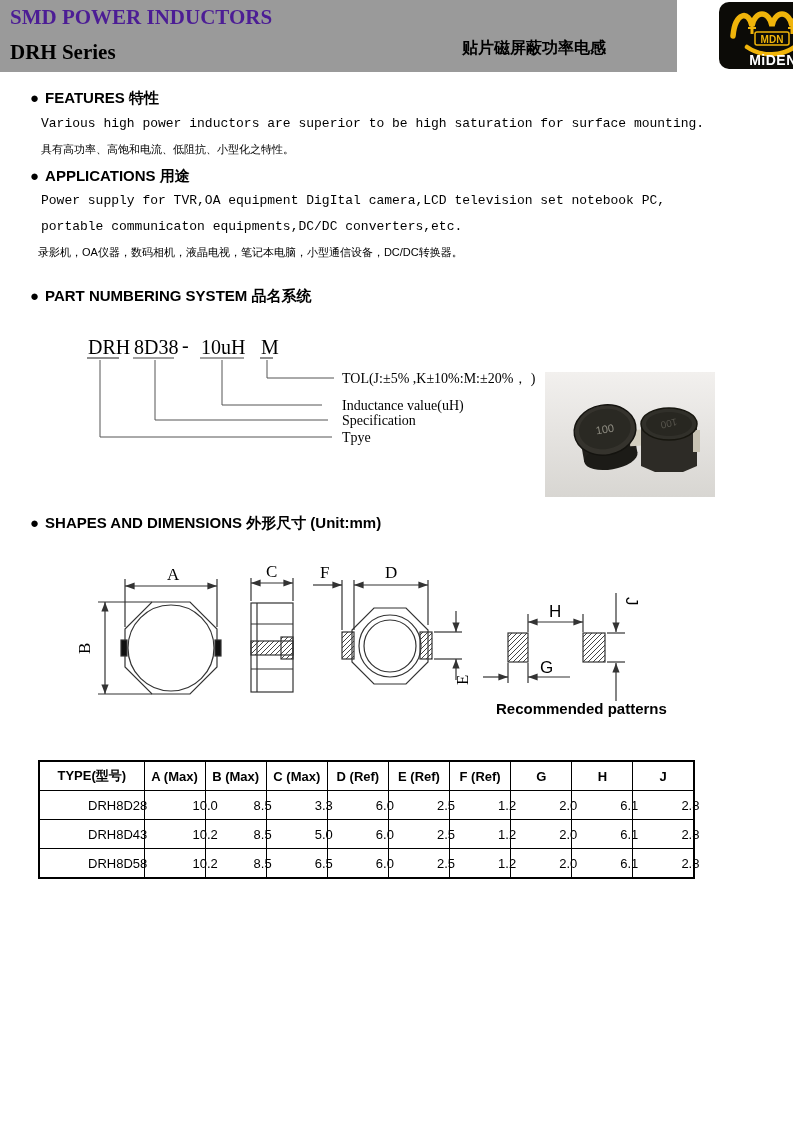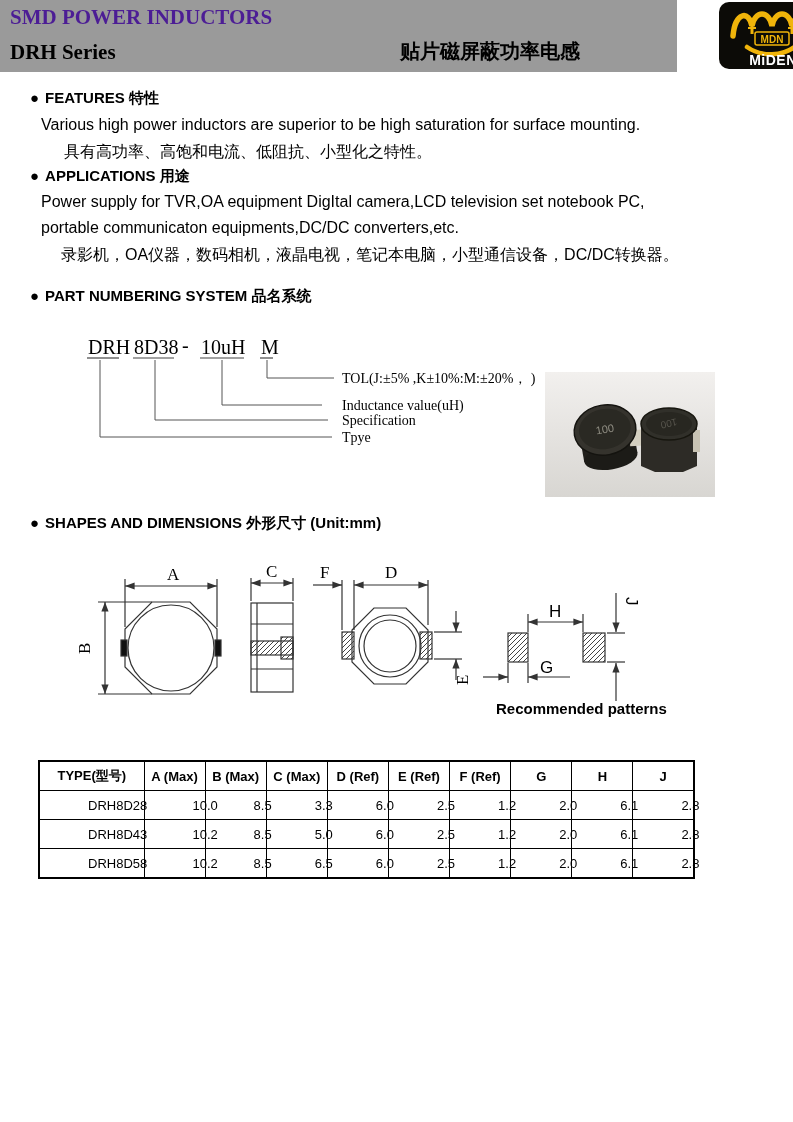--- a/index.html
+++ b/index.html
@@ -4,29 +4,29 @@
 <style>
   html,body{margin:0;padding:0;background:#fff;}
   #page{position:relative;width:793px;height:1122px;background:#fff;overflow:hidden;
         font-family:"Liberation Sans",sans-serif;color:#000;}
   
   .header-band{position:absolute;left:0;top:0;width:677px;height:72px;background:#9a9a9a;}
   .title1{position:absolute;left:10px;top:5px;font-family:"Liberation Serif",serif;
           font-weight:bold;font-size:21px;color:#4c1d95;}
   .title2{position:absolute;left:10px;top:40px;font-family:"Liberation Serif",serif;
           font-weight:bold;font-size:21px;color:#000;}
-  .title-cn{position:absolute;left:400px;top:38px;width:268px;text-align:left;
-            font-weight:bold;font-size:20px;color:#000;}
+  .title-cn{position:absolute;left:400px;top:38px;width:268px;text-align:center;
+            font-weight:bold;font-size:16px;color:#000;}
   .logo{position:absolute;left:679px;top:2px;width:111px;height:67px;background:#0c0b07;
         border-radius:10px;margin-left:40px;}
   
   .sec-head{position:absolute;font-weight:bold;font-size:15px;white-space:nowrap;}
   .sec-head .blt{font-size:15px;margin-right:6px;}
-  .bodyline{position:absolute;font-size:16px;white-space:nowrap;}
-  .cnline{position:absolute;font-size:16px;white-space:nowrap;margin-left:23px;}
+  .bodyline{position:absolute;font-size:13px;white-space:nowrap;font-family:Liberation Mono, monospace;}
+  .cnline{position:absolute;font-size:11px;white-space:nowrap;}
   
   .pn-svg{position:absolute;left:70px;top:332px;}
   .draw-svg{position:absolute;left:30px;top:555px;}
   .photo{position:absolute;left:545px;top:372px;width:170px;height:125px;}
   svg text{font-family:"Liberation Serif",serif;}
   svg text.sans{font-family:"Liberation Sans",sans-serif;}
   
   .dim-table{position:absolute;left:38px;top:760px;width:657px;border-collapse:collapse;
              table-layout:fixed;border:2px solid #000;}
   .dim-table th,.dim-table td{border:1px solid #000;height:28px;text-align:center;

